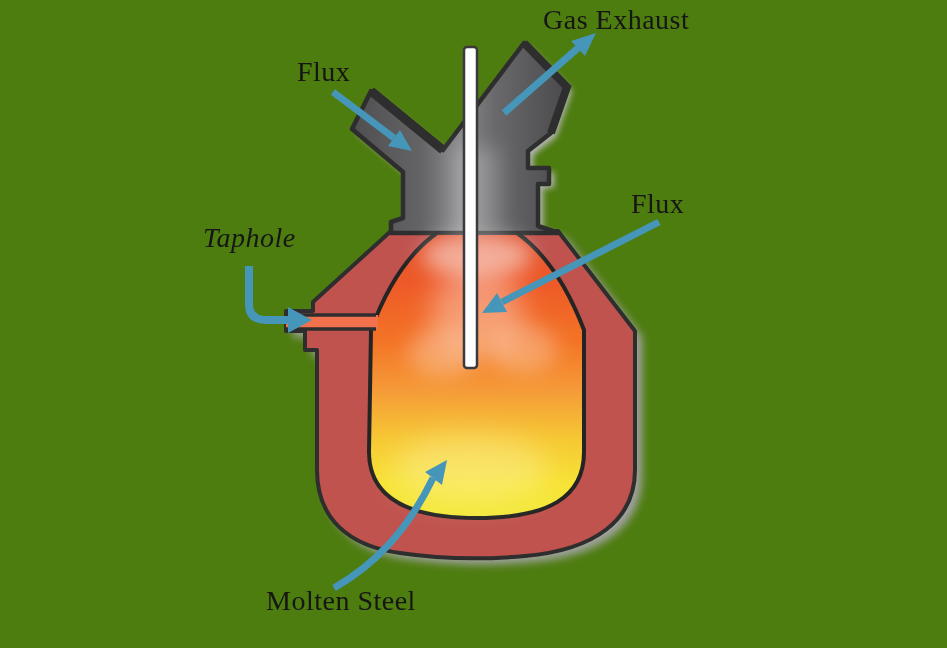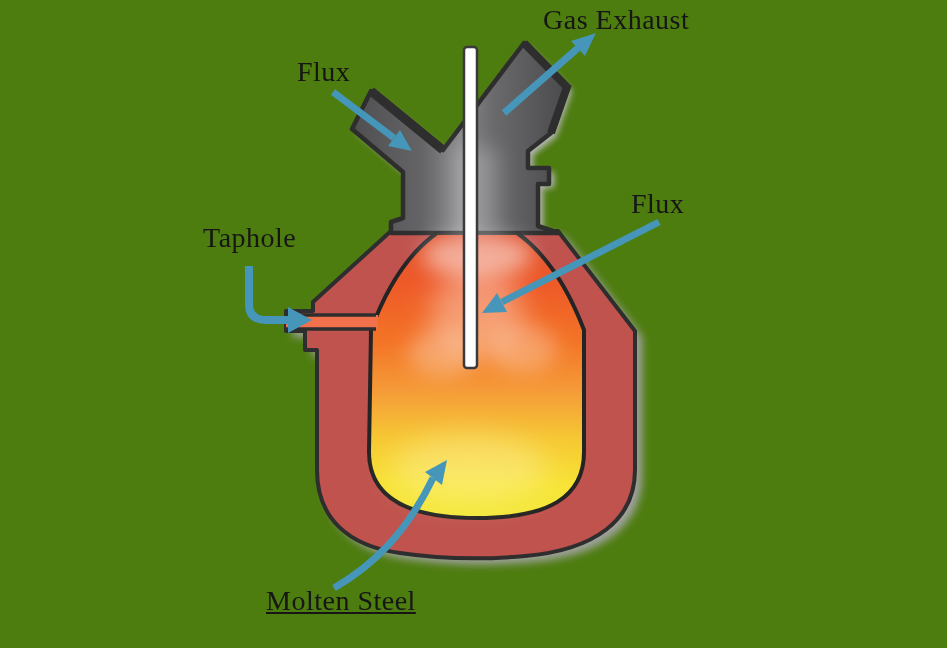--- a/index.html
+++ b/index.html
@@ -16,23 +16,23 @@
     position: absolute;
     font-family: "Liberation Serif", serif;
     font-size: 28px;
     line-height: 1.1;
     color: #161616;
     white-space: nowrap;
     letter-spacing: 0.5px;
   }
   .lbl-gas     { left: 543px; top: 5px;   }
   .lbl-flux    { left: 285px; top: 57px; margin-left: 12px;  }
-  .lbl-taphole { left: 203px; top: 223px; }
+  .lbl-taphole { left: 203px; top: 223px; font-style: italic; }
   .lbl-lance   { left: 631px; top: 189px; }
-  .lbl-molten  { left: 266px; top: 586px; text-decoration: underline; }
+  .lbl-molten  { left: 266px; top: 586px; }
 </style>
 </head>
 <body>
 
 <div id="canvas">
 
   <svg id="diagram-svg" width="947" height="648" viewBox="0 0 947 648">
     <defs>
       <linearGradient id="hoodGrad" x1="0" y1="0" x2="1" y2="0">
         <stop offset="0" stop-color="#4f4f51"></stop>

